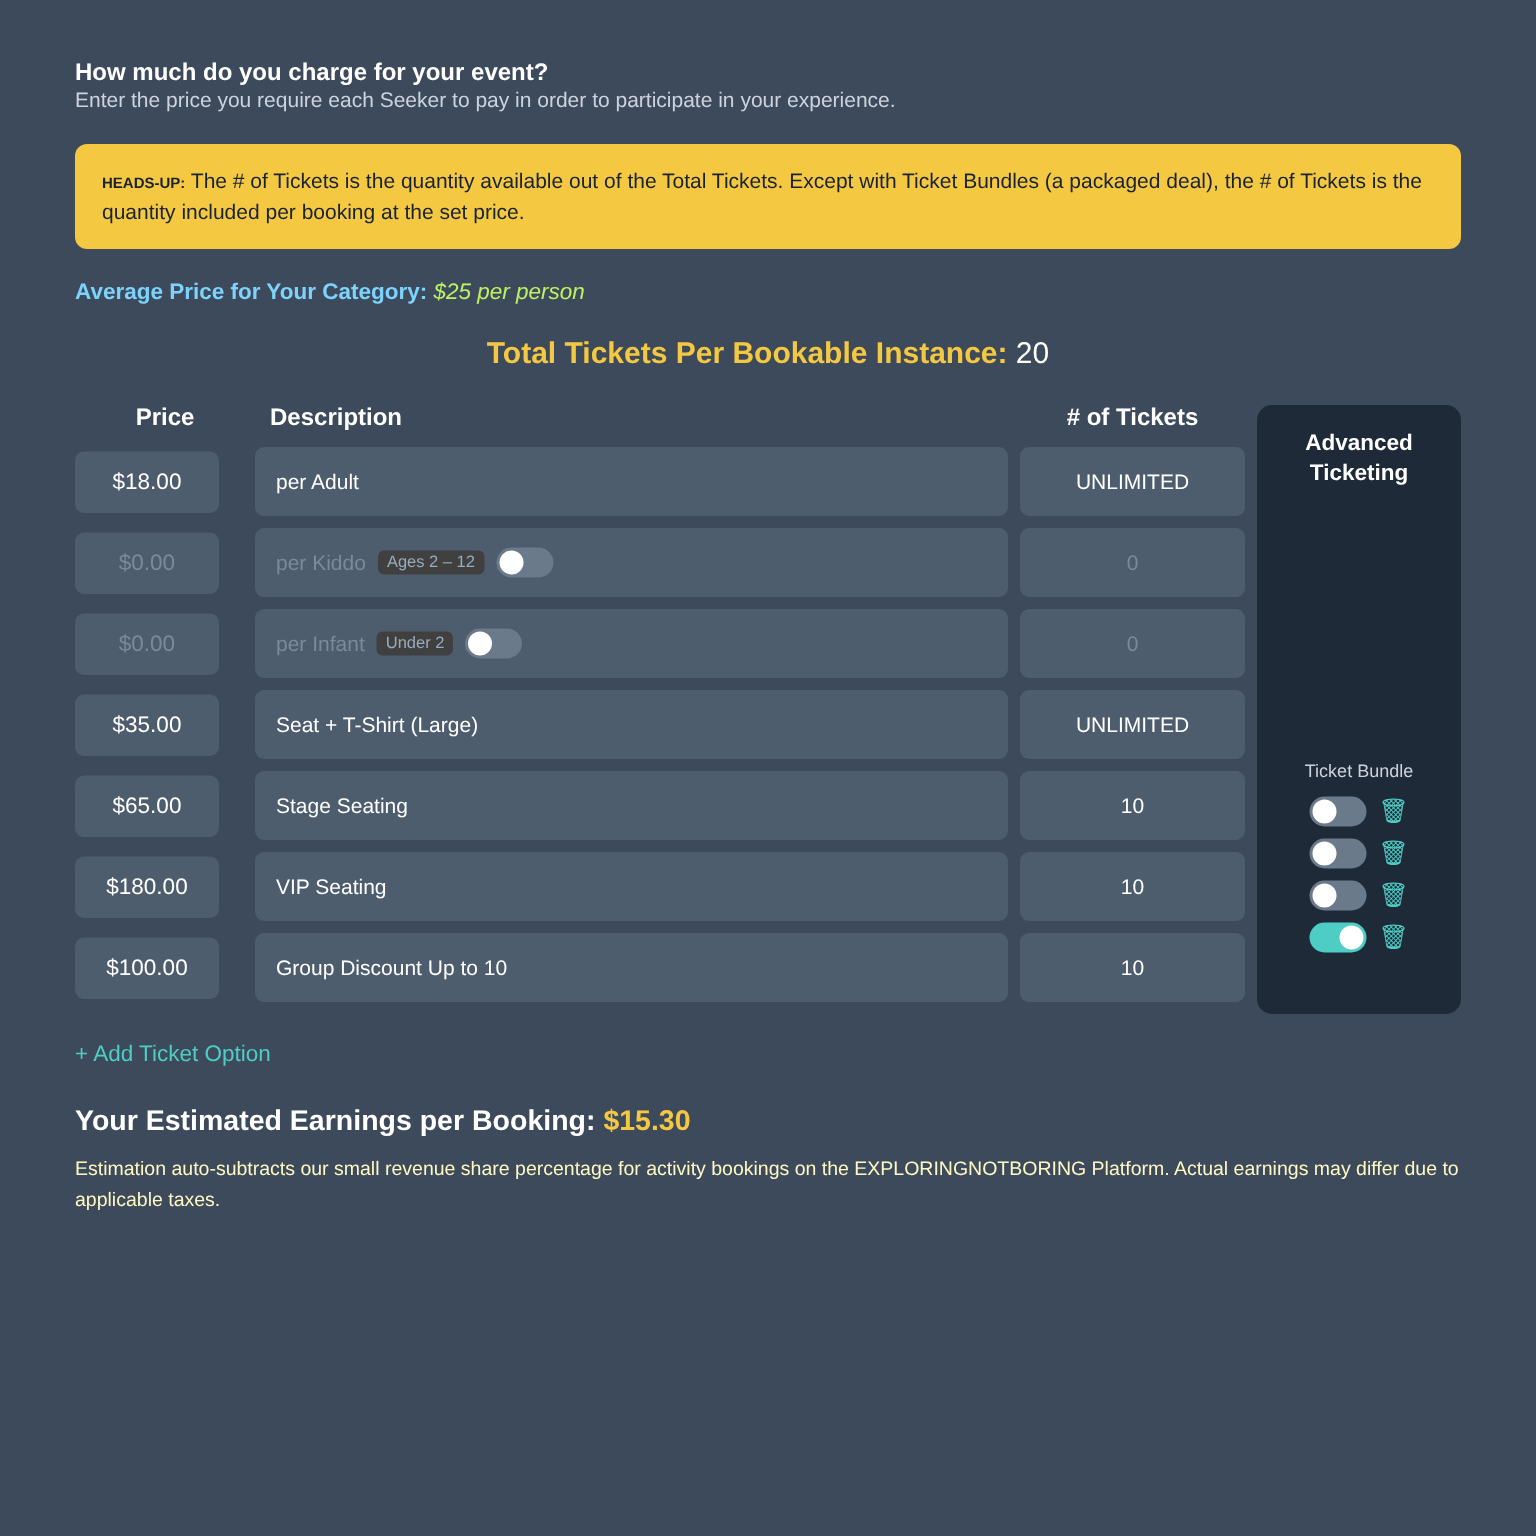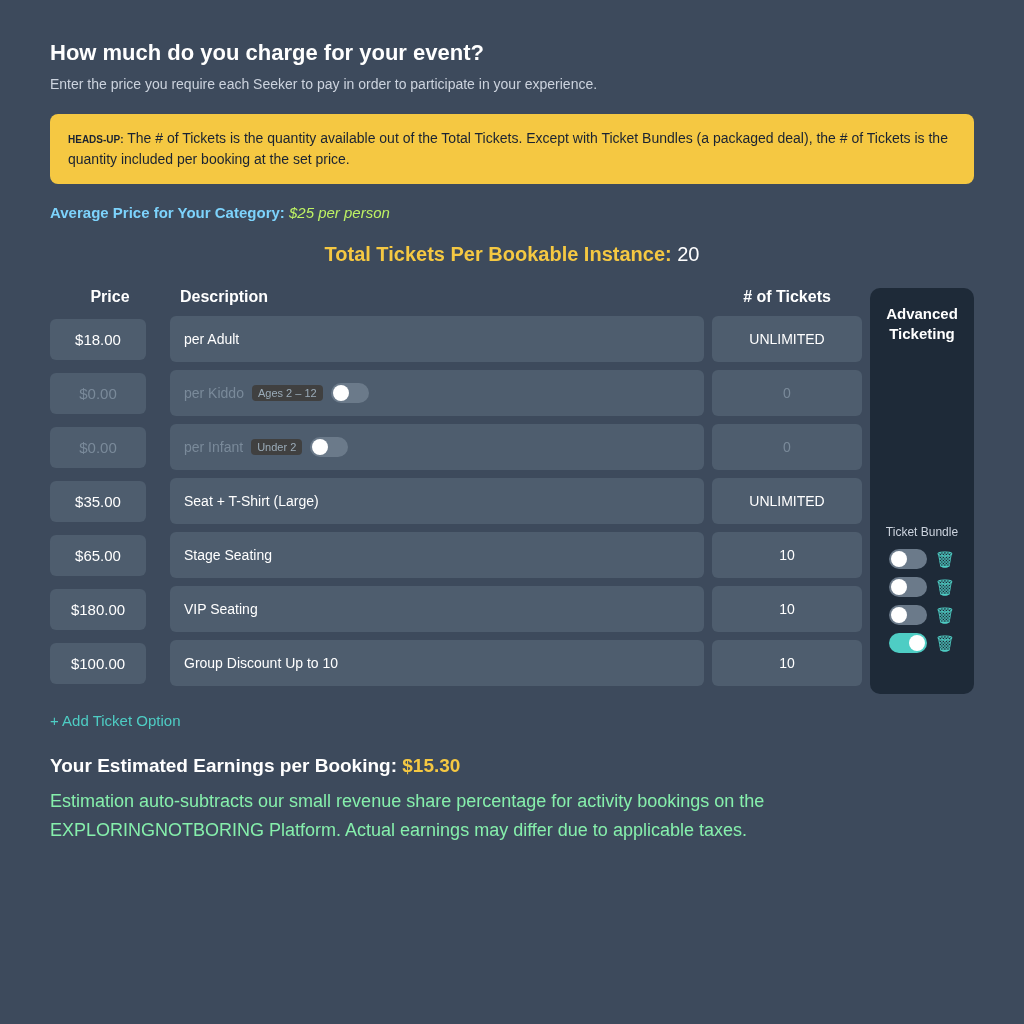--- a/index.html
+++ b/index.html
@@ -6,24 +6,23 @@
     body {
       background: #3d4a5c;
       font-family: -apple-system, BlinkMacSystemFont, 'Segoe UI', sans-serif;
       color: #fff;
       width: 1024px;
       min-height: 1024px;
       padding: 40px 50px;
     }
 
     .page-title {
-      font-size: 22px;
-      font-weight: 700;
-      color: #fff;
-      margin-bottom: 10px;
+      font-size: 16px;
+      font-weight: 700;
+      color: #fff;
     }
 
     .page-subtitle {
       font-size: 14px;
       color: #ccd3de;
       margin-bottom: 22px;
     }
 
     .heads-up-box {
       background: #f5c842;
@@ -180,21 +179,21 @@
 
     .toggle.on {
       background: #4ecdc4;
     }
 
     .toggle.on .knob {
       left: 20px;
     }
 
     .advanced-panel {
-      width: 104px;
+      width: 136px;
       background: #1e2a38;
       border-radius: 10px;
       padding: 16px 12px;
       display: flex;
       flex-direction: column;
       align-items: center;
       margin-left: 8px;
     }
 
     .advanced-panel .panel-title {
@@ -247,22 +246,22 @@
 
     .estimated-earnings .label {
       color: #ffffff;
     }
 
     .estimated-earnings .value {
       color: #f5c842;
     }
 
     .earnings-note {
-      font-size: 18px;
-      color: #86efac;
+      font-size: 13px;
+      color: #fef9c3;
       line-height: 1.6;
     }
   </style>
 </head>
 <body>
 
 
 
 <h1 class="page-title">How much do you charge for your event?</h1>
 <p class="page-subtitle">Enter the price you require each Seeker to pay in order to participate in your experience.</p>

